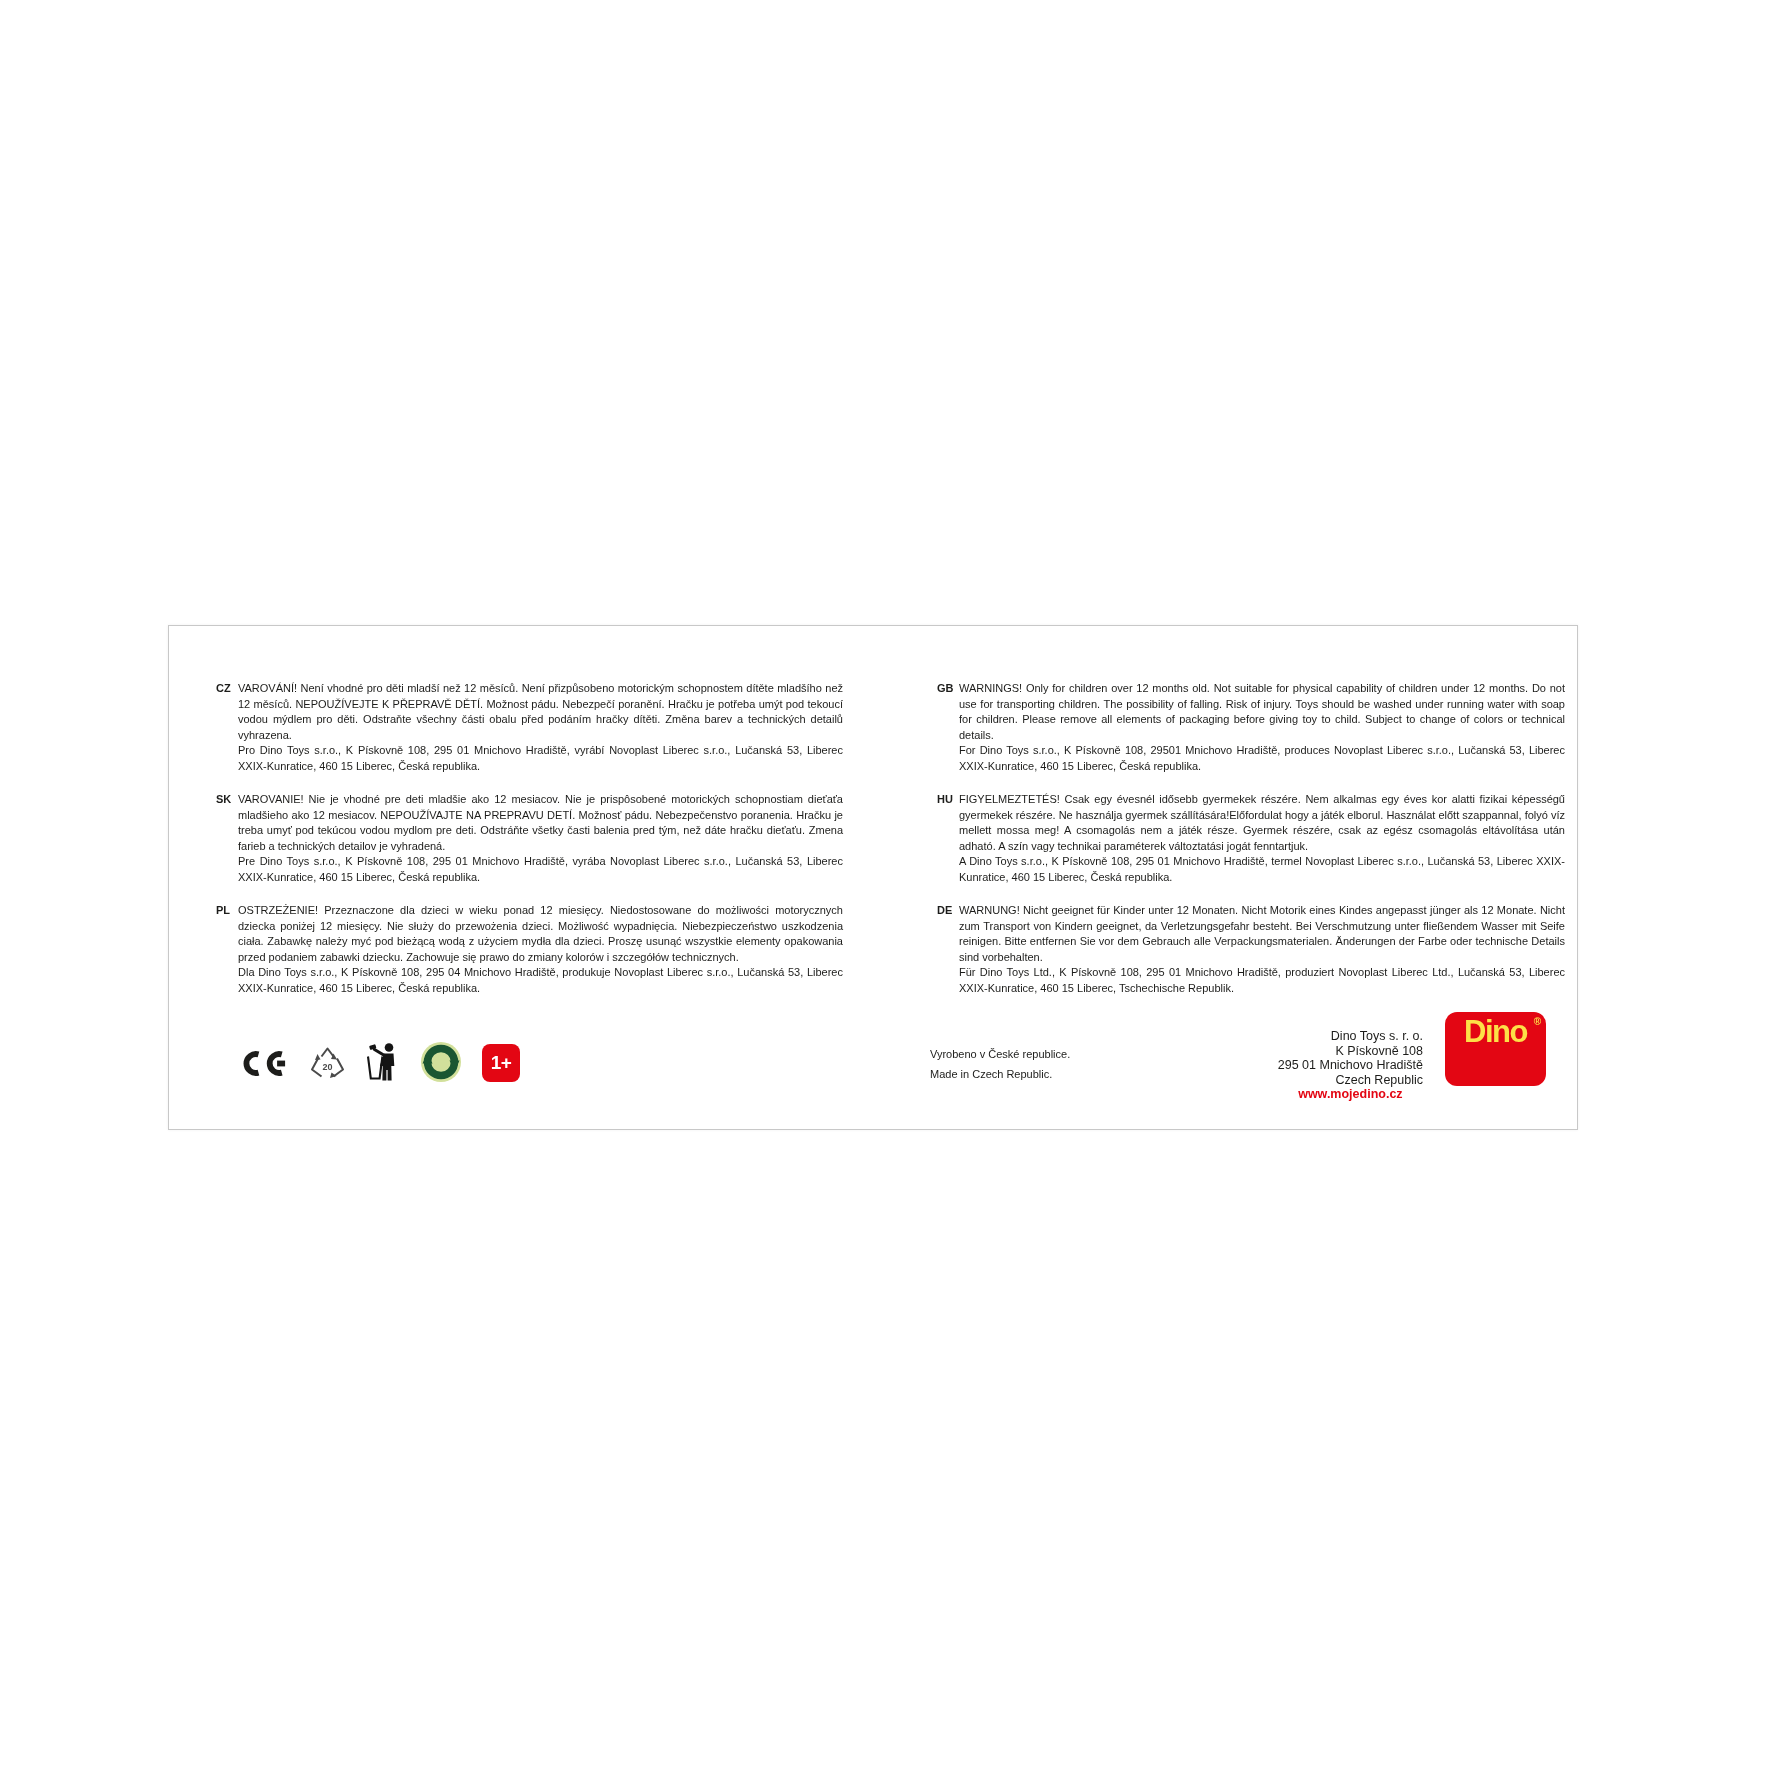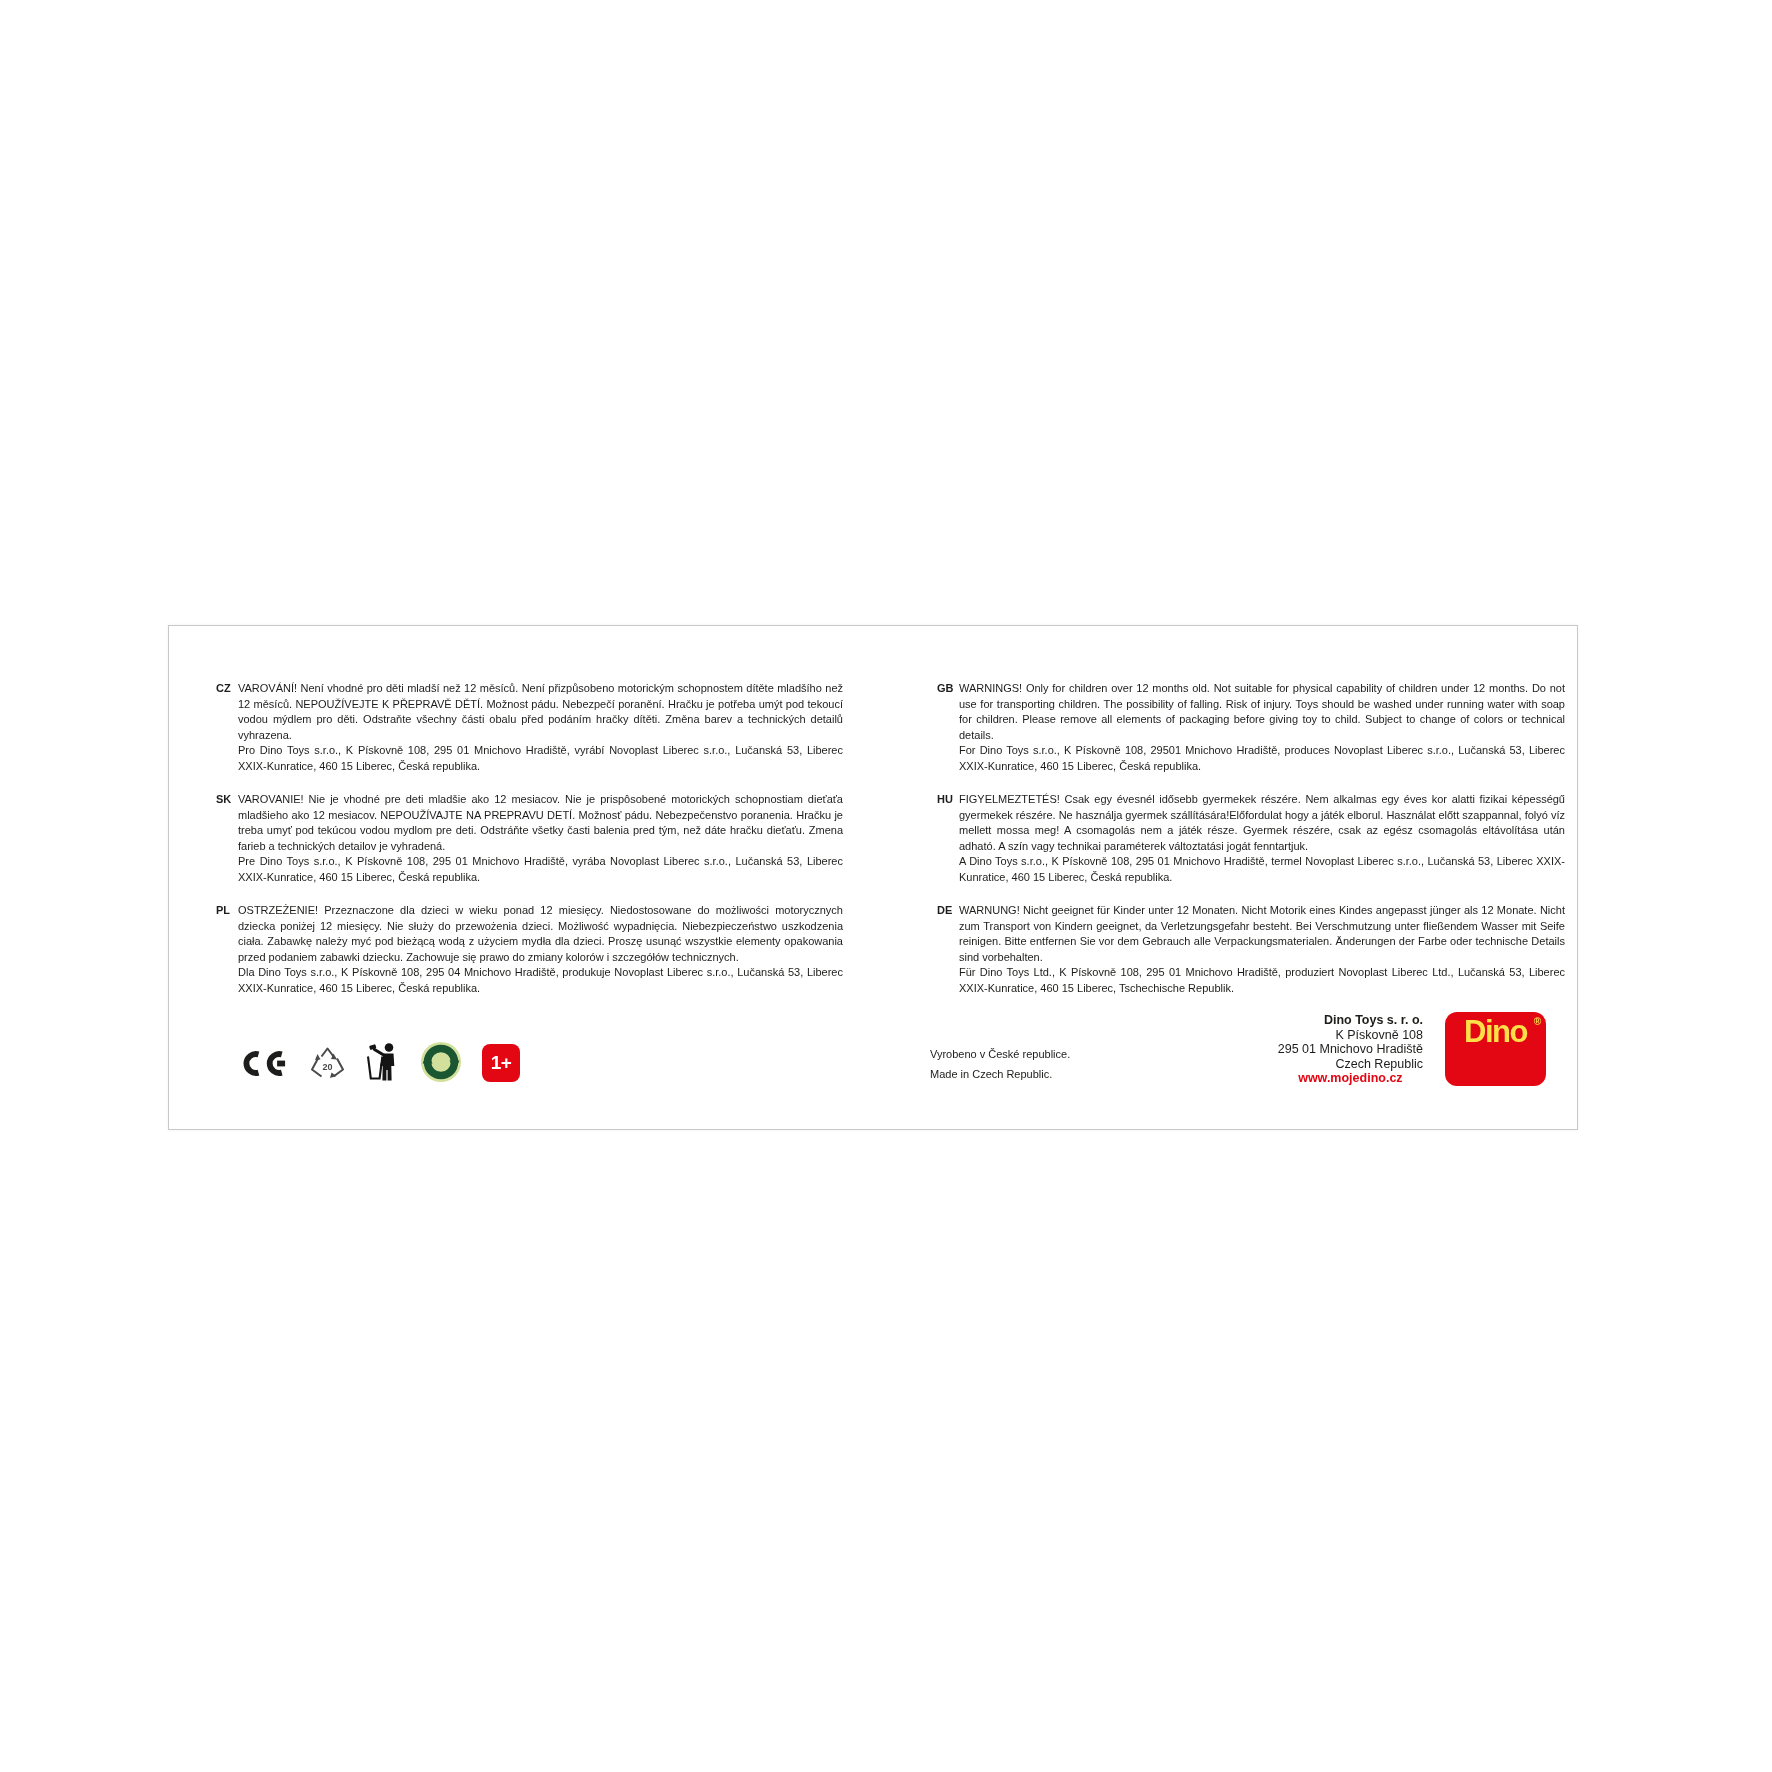--- a/index.html
+++ b/index.html
@@ -29,21 +29,21 @@
   .badge-age{
     position:absolute;left:313px;top:418px;width:38px;height:38px;
     border-radius:8px;display:flex;align-items:center;justify-content:center;
     color:#fff;font-weight:bold;font-size:19px;letter-spacing:-0.5px;
   }
   .made-in{position:absolute;left:761px;top:419px;font-size:11px;line-height:19.5px;color:#1d1d1b;}
   .addr{
     position:absolute;top:387px;right:154px;text-align:right;
     font-size:12.5px;line-height:14.5px;color:#1d1d1b;
   }
-  .addr .company{font-weight:bold;}
+  .addr .company{font-weight:normal;margin-top:16px;}
   .addr .website{font-weight:bold;text-align:center;}
   .logo{
     position:absolute;left:1276px;top:386px;width:101px;height:74px;
     border-radius:12px;color:#fde047;text-align:center;box-sizing:border-box;
   }
   .logo .logo-word{
     display:block;padding-top:4px;font-weight:bold;font-size:31px;
     letter-spacing:-1.5px;line-height:32px;
   }
   .logo .reg{position:absolute;top:4px;right:5px;font-size:10px;font-weight:bold;}

